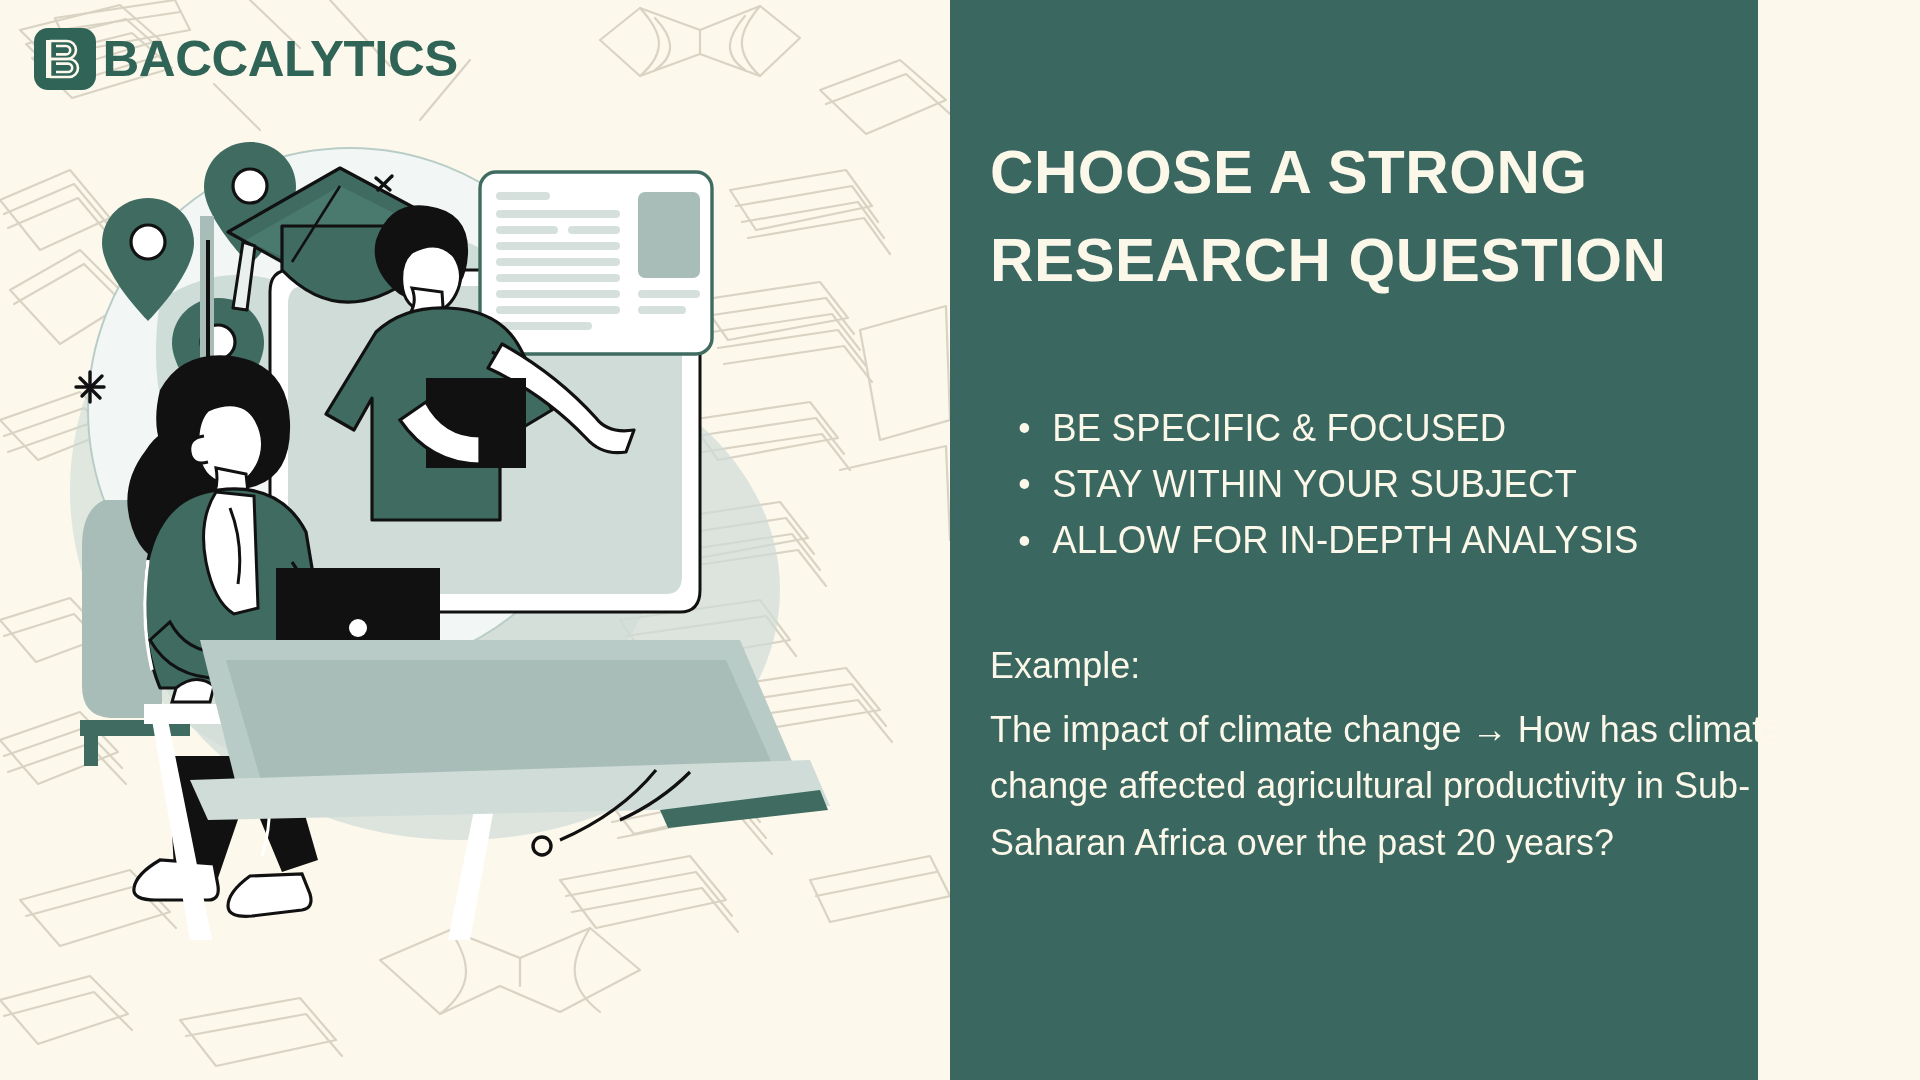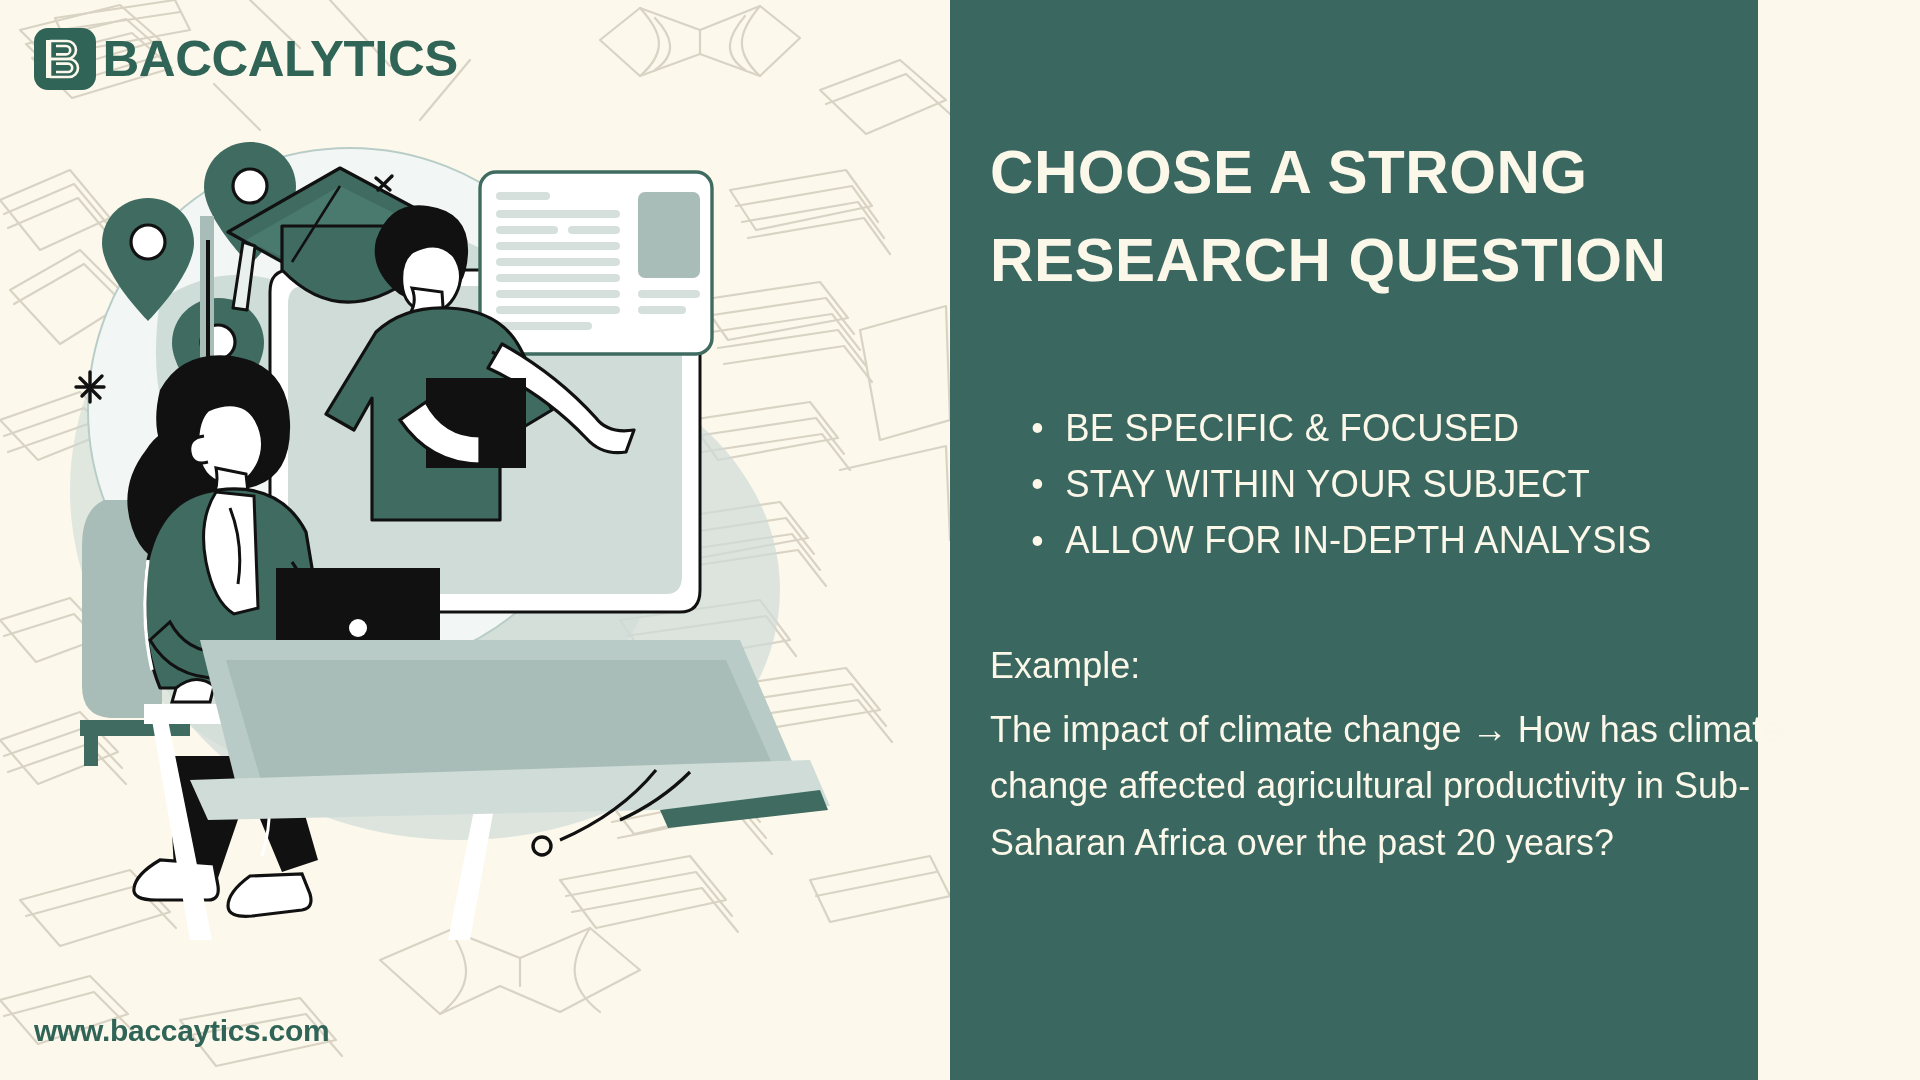--- a/index.html
+++ b/index.html
@@ -50,21 +50,21 @@
     font-weight:bold;
     font-size:62px;
     line-height:1.42;
     letter-spacing:0.5px;
     transform:scaleX(0.97);
     transform-origin:left top;
   }
   #headline .hl-line{display:block;white-space:nowrap;}
 
   #bullets{
-    position:absolute;left:73px;top:400px;width:880px;
+    position:absolute;left:60px;top:400px;width:880px;
     list-style:none;margin:0;padding:0;
   }
   #bullets li{
     color:#fbf7e9;
     font-family:"Liberation Sans",sans-serif;
     font-weight:normal;
     font-size:38px;
     line-height:1.48;
     letter-spacing:0.2px;
     position:relative;
@@ -354,21 +354,20 @@
         <path d="M160 520 L700 520 L760 660 L200 680 Z" fill="#b9cbc6"></path>
         <path d="M186 540 L686 540 L734 648 L222 664 Z" fill="#a8bdb7"></path>
         <path d="M150 660 L770 640 L790 686 L168 700 Z" fill="#cfdcd8"></path>
         <path d="M620 690 L780 670 L788 690 L628 708 Z" fill="#3f6b60"></path>
         <circle cx="502" cy="726" r="9" fill="none" stroke="#111" stroke-width="3.4"></circle>
         <path d="M520 720 q60 -26 96 -70" fill="none" stroke="#111" stroke-width="3.2"></path>
         <path d="M580 700 q40 -18 70 -48" fill="none" stroke="#111" stroke-width="3.2"></path>
       </g>
     </svg>
 
-    <div id="footer-url">www.baccaytics.com</div>
   </div>
 
   <div id="right-panel">
 
     <div id="headline">
       <span class="hl-line">CHOOSE A STRONG</span>
       <span class="hl-line">RESEARCH QUESTION</span>
     </div>
 
     <ul id="bullets">

